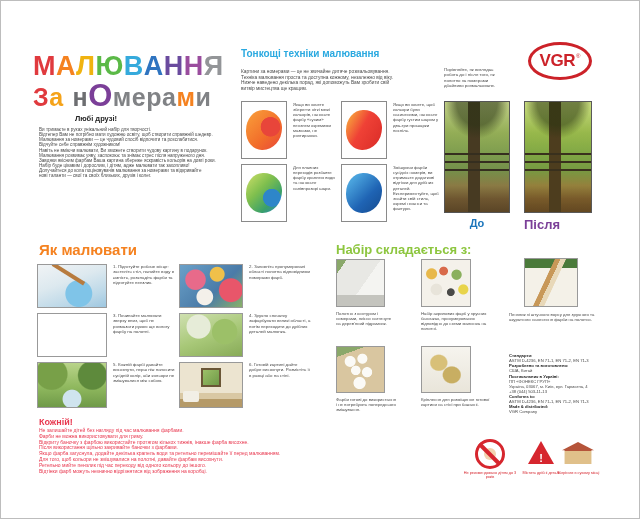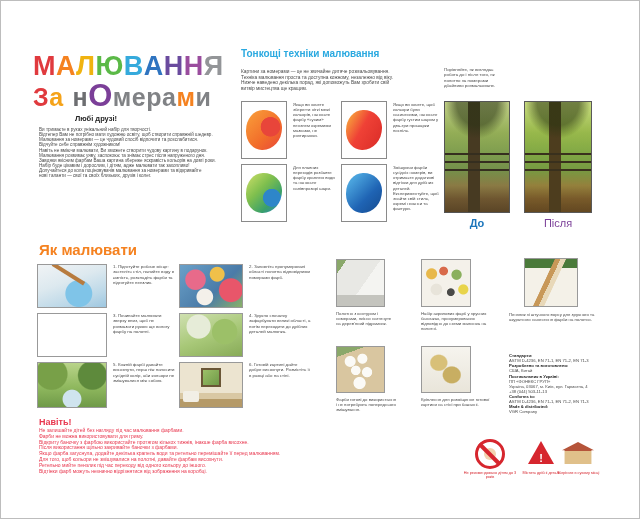--- a/index.html
+++ b/index.html
@@ -53,21 +53,21 @@
   .blob-red{background:linear-gradient(120deg,#f7a03c 10%,#ef4136 45%,#d92b27);}
   .blob-green{background:radial-gradient(circle at 72% 62%, #2e86c9 0 24%, transparent 26%),linear-gradient(135deg,#cfe06a,#7fbf4e 40%,#3aa06a 72%,#2e86c9);}
   .blob-blue{background:linear-gradient(135deg,#4aa3dd 18%,#1f64b4 60%,#154a8e);}
 
   
   .vgr{position:absolute;left:527px;top:41px;width:64px;height:38px;border:3px solid #cc2229;border-radius:50%;box-sizing:border-box;display:flex;align-items:center;justify-content:center;background:#fff;}
   .vgr span{color:#cc2229;font-weight:800;font-size:17px;letter-spacing:-.5px;}
   .vgr sup{color:#cc2229;font-size:6px;margin-left:1px;margin-top:-10px;}
   .ba-note{position:absolute;left:443px;top:66px;width:80px;font-size:4.4px;line-height:1.2;color:#4a4a4a;}
   .lbl-do{position:absolute;left:443px;top:216px;width:66px;text-align:center;font-weight:bold;font-size:11px;color:#1b75bb;}
-  .lbl-pislya{position:absolute;left:523px;top:216px;width:68px;text-align:center;font-weight:normal;font-size:11px;color:#7b3f98;}
+  .lbl-pislya{position:absolute;left:523px;top:216px;width:68px;font-weight:bold;font-size:13px;color:#7b3f98;}
 
   
   .company{position:absolute;left:508px;top:352px;width:112px;font-size:4.2px;line-height:1.22;color:#4a4a4a;}
   .company .b{font-weight:bold;color:#222;}
   .icon-age{position:absolute;left:474px;top:438px;width:30px;height:30px;border:3px solid #d6262e;border-radius:50%;box-sizing:border-box;background:#fff;}
   .icon-age::before{content:"";position:absolute;left:6px;top:6px;width:12px;height:12px;border-radius:50%;background:#f2d4b0;}
   .icon-age::after{content:"";position:absolute;left:-3px;top:10px;width:29px;height:4px;background:#d6262e;transform:rotate(45deg);}
   .icon-tri{position:absolute;left:527px;top:440px;width:26px;height:23px;background:#d6262e;clip-path:polygon(50% 0,100% 100%,0 100%);display:flex;align-items:flex-end;justify-content:center;color:#fff;font-size:11px;font-weight:bold;line-height:1.1;}
   .icon-house{position:absolute;left:561px;top:441px;width:32px;height:22px;background:linear-gradient(180deg,#b5543a 0 40%,#e0c08a 40% 100%);clip-path:polygon(50% 0,100% 38%,92% 38%,92% 100%,8% 100%,8% 38%,0 38%);}
   .safecap{position:absolute;top:470px;font-size:3.8px;line-height:1.15;color:#d6262e;text-align:center;}
@@ -118,20 +118,24 @@
   <div class="cap" style="left:392px;top:101px;width:46px;">Якщо ви хочете, щоб кольори були насиченими, наносьте фарбу густим шаром у два-три прошарки поспіль.</div>
   <div class="swatch" style="left:240px;top:163px;">
       <div class="blob blob-green"></div>
     </div>
   <div class="cap" style="left:292px;top:164px;width:44px;">Для плавних переходів розбавте фарбу краплею води та наносьте напівпрозорі шари.</div>
   <div class="swatch" style="left:340px;top:163px;">
       <div class="blob blob-blue"></div>
     </div>
   <div class="cap" style="left:392px;top:164px;width:46px;">Змішуючи фарби сусідніх номерів, ви отримаєте додаткові відтінки для дрібних деталей. Експериментуйте, щоб знайти свій стиль, окремі нюанси та фактури.</div>
 
+  <div class="vgr">
+      <span>VGR</span>
+      <sup>®</sup>
+    </div>
   <div class="ba-note">
     <div>Порівняйте, як виглядає</div>
     <div>робота до і після того, як</div>
     <div>полотно за номерами</div>
     <div>дбайливо розмальоване.</div>
   </div>
   <div class="ph ph-tree" style="left:443px;top:100px;width:66px;height:112px;"></div>
   <div class="ph ph-tree" style="left:523px;top:100px;width:68px;height:112px;filter:saturate(1.2) brightness(1.05);"></div>
   <div class="lbl-do">До</div>
   <div class="lbl-pislya">Після</div>
@@ -143,20 +147,21 @@
   <div class="steptxt" style="left:248px;top:263px;width:62px;">2. Заповніть пронумеровані області полотна відповідними номерами фарб.</div>
   <div class="ph ph-canvas" style="left:36px;top:312px;width:70px;height:44px;"></div>
   <div class="steptxt" style="left:112px;top:312px;width:62px;">3. Починайте малювати зверху вниз, щоб не розмазати рукою ще вологу фарбу на полотні.</div>
   <div class="ph ph-partial" style="left:178px;top:312px;width:64px;height:44px;"></div>
   <div class="steptxt" style="left:248px;top:312px;width:62px;">4. Зручно спочатку зафарбувати великі області, а потім переходити до дрібних деталей малюнка.</div>
   <div class="ph ph-garden" style="left:36px;top:361px;width:70px;height:46px;"></div>
   <div class="steptxt" style="left:112px;top:361px;width:62px;">5. Кожній фарбі давайте висохнути, перш ніж наносити сусідній колір, аби кольори не змішувалися між собою.</div>
   <div class="ph ph-room" style="left:178px;top:361px;width:64px;height:46px;"></div>
   <div class="steptxt" style="left:248px;top:361px;width:62px;">6. Готовій картині дайте добре висохнути. Розмістіть її в рамці або на стіні.</div>
 
+  <div class="h-green">Набір складається з:</div>
   <div class="ph ph-box" style="left:335px;top:258px;width:49px;height:48px;"></div>
   <div class="cap" style="left:335px;top:310px;width:60px;">Полотно з контуром і номерами, якісно натягнуте на дерев'яний підрамник.</div>
   <div class="ph ph-paints" style="left:420px;top:258px;width:50px;height:48px;"></div>
   <div class="cap" style="left:420px;top:310px;width:72px;">Набір акрилових фарб у зручних баночках, пронумерованих відповідно до схеми малюнка на полотні.</div>
   <div class="ph ph-pots" style="left:335px;top:345px;width:49px;height:47px;"></div>
   <div class="cap" style="left:335px;top:396px;width:62px;">Фарби готові до використання і не потребують попереднього змішування.</div>
   <div class="ph ph-hooks" style="left:420px;top:345px;width:50px;height:47px;"></div>
   <div class="cap" style="left:420px;top:396px;width:72px;">Кріплення для розміщення готової картини на стіні при бажанні.</div>
   <div class="ph ph-brush" style="left:523px;top:257px;width:54px;height:49px;"></div>
   <div class="cap" style="left:508px;top:311px;width:86px;">Пензлик зі штучного ворсу для зручного та акуратного нанесення фарби на полотно.</div>
@@ -169,21 +174,21 @@
     <div class="b">Постачальник в Україні:</div>
     <div>ПП «ФОНЕКС ГРУП»</div>
     <div>Україна, 03067, м. Київ, вул. Гарматна, 4</div>
     <div>+38 (044) 503-11-13</div>
     <div class="b">Conforms to:</div>
     <div>ASTM D-4236, EN 71-1, EN 71-2, EN 71-3</div>
     <div class="b">Made &amp; distributed:</div>
     <div>VGR Company</div>
   </div>
 
-  <div class="warnhead">Навіть!</div>
+  <div class="warnhead">Кожній!</div>
   <div class="warnlines">
     <div>Не залишайте дітей без нагляду під час малювання фарбами.</div>
     <div>Фарби не можна використовувати для гриму.</div>
     <div>Відкриту баночку з фарбою використайте протягом кількох тижнів, інакше фарба висохне.</div>
     <div>Після використання щільно закривайте баночки з фарбами.</div>
     <div>Якщо фарба загуснула, додайте декілька крапель води та ретельно перемішайте її перед малюванням.</div>
     <div>Для того, щоб кольори не змішувалися на полотні, давайте фарбам висохнути.</div>
     <div>Ретельно мийте пензлик під час переходу від одного кольору до іншого.</div>
     <div>Відтінки фарб можуть незначно відрізнятися від зображення на коробці.</div>
   </div>

